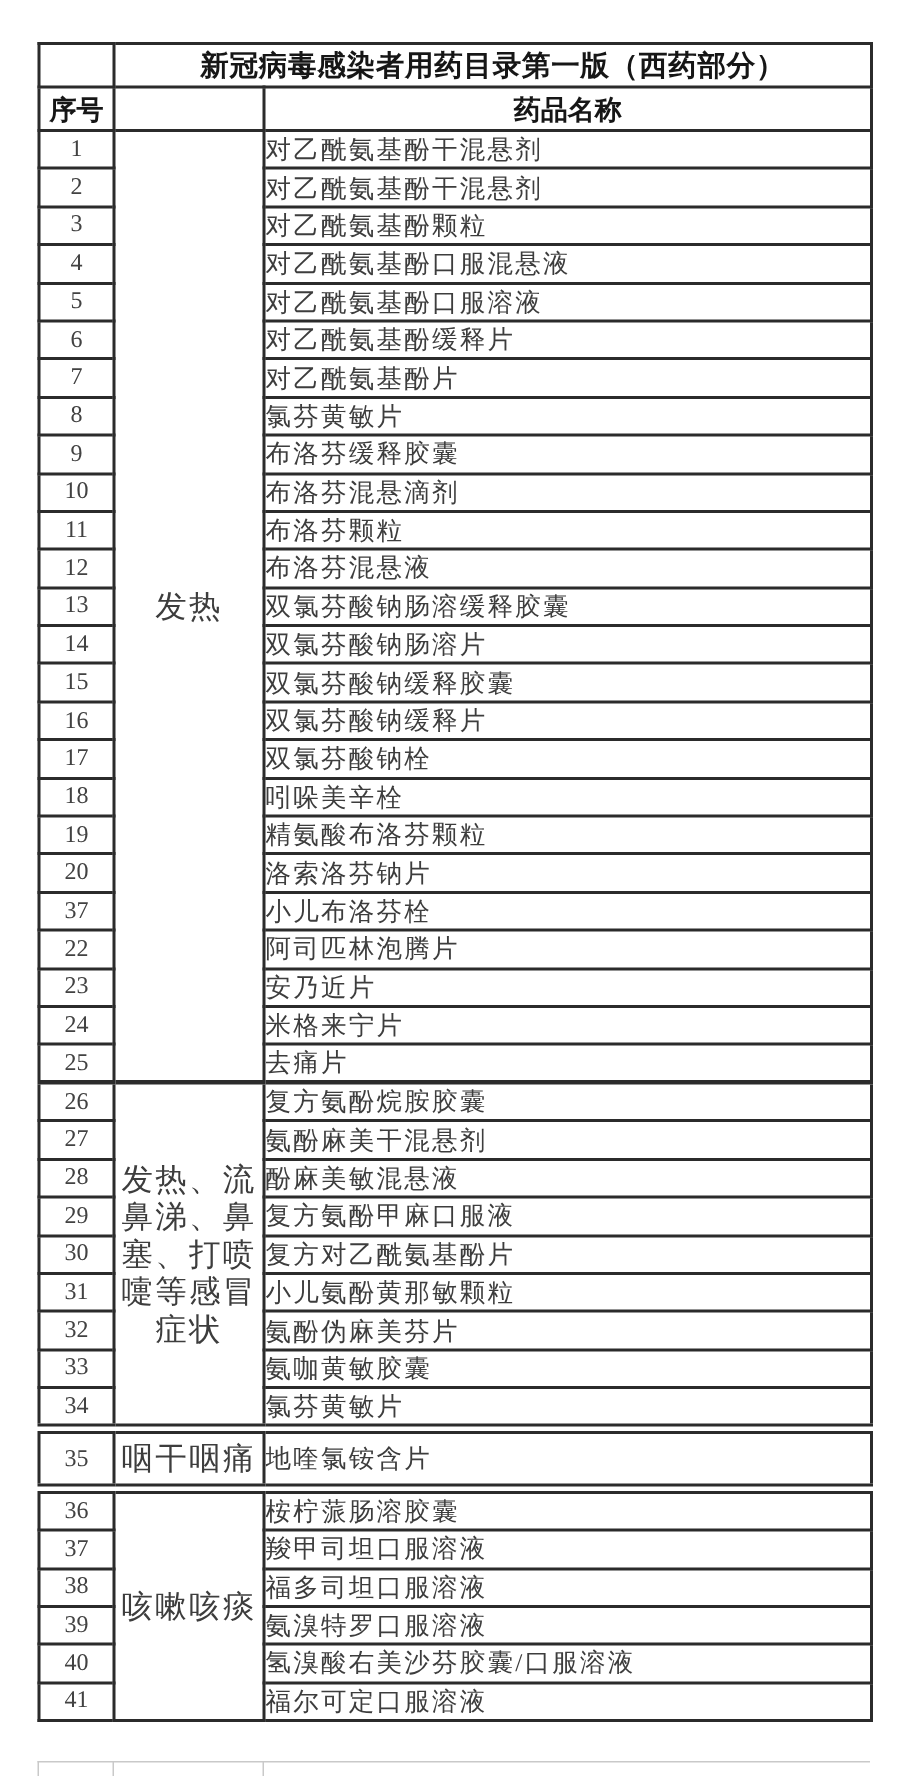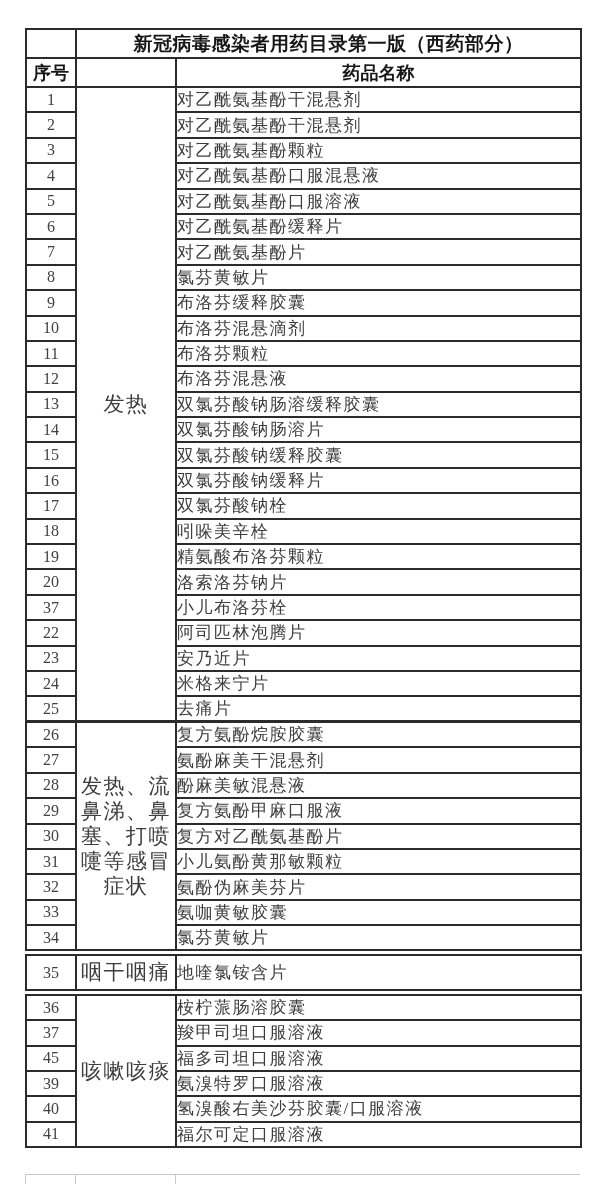--- a/index.html
+++ b/index.html
@@ -271,21 +271,21 @@
       <tr class="r sec-double">
         <td class="serial-cell">36</td>
         <td class="cat-cell" rowspan="6">咳嗽咳痰</td>
         <td class="name-cell">桉柠蒎肠溶胶囊</td>
       </tr>
       <tr class="r">
             <td class="serial-cell">37</td>
             <td class="name-cell">羧甲司坦口服溶液</td>
           </tr>
       <tr class="r">
-            <td class="serial-cell">45</td>
+            <td class="serial-cell">38</td>
             <td class="name-cell">福多司坦口服溶液</td>
           </tr>
       <tr class="r">
             <td class="serial-cell">39</td>
             <td class="name-cell">氨溴特罗口服溶液</td>
           </tr>
       <tr class="r">
             <td class="serial-cell">40</td>
             <td class="name-cell">氢溴酸右美沙芬胶囊/口服溶液</td>
           </tr>

